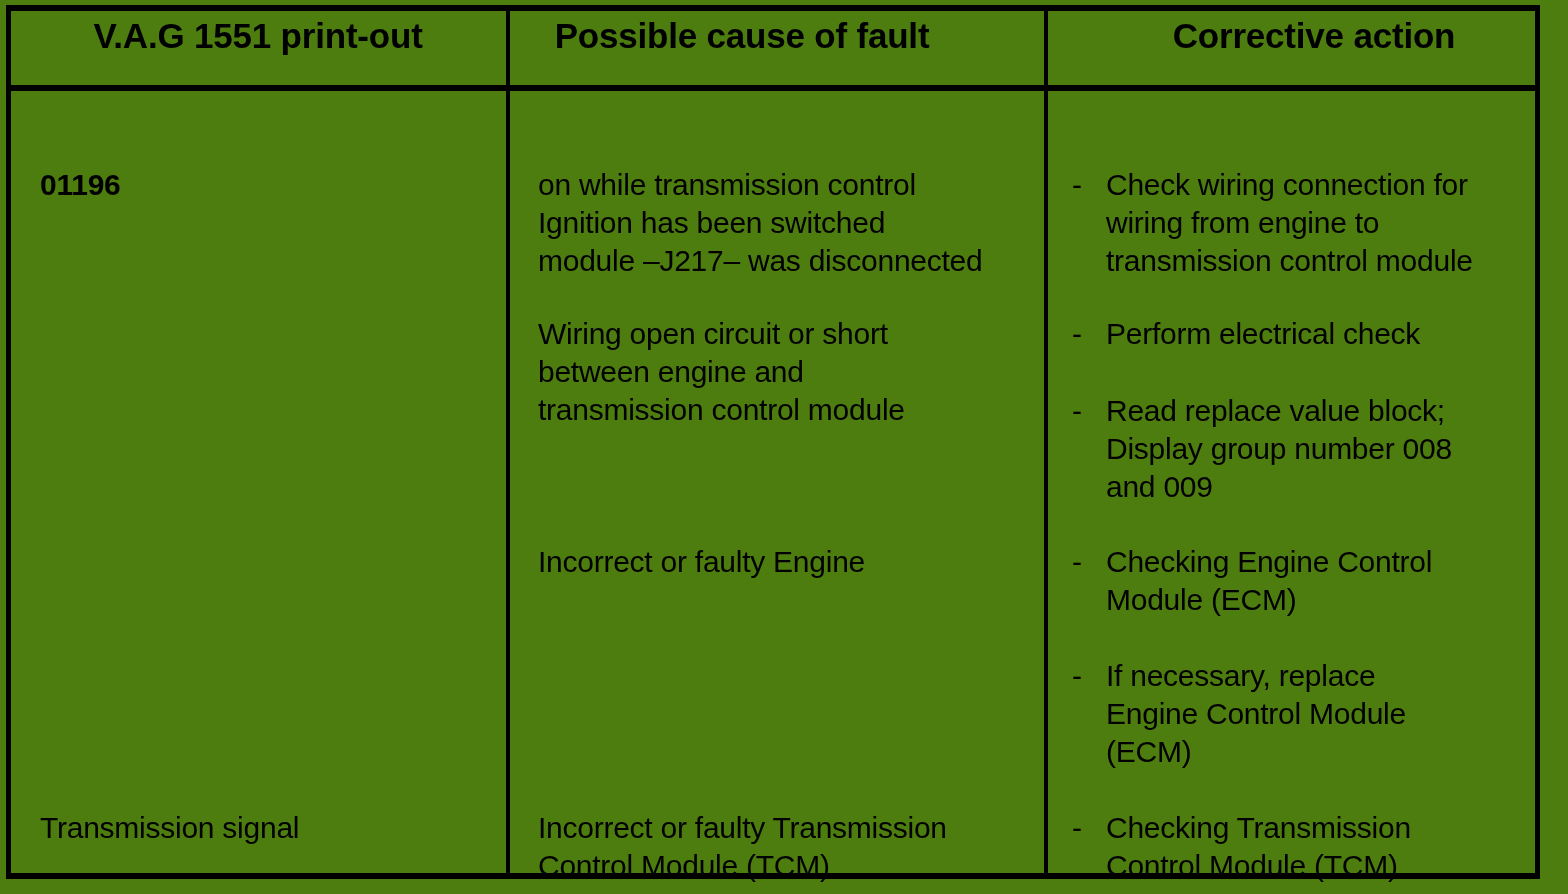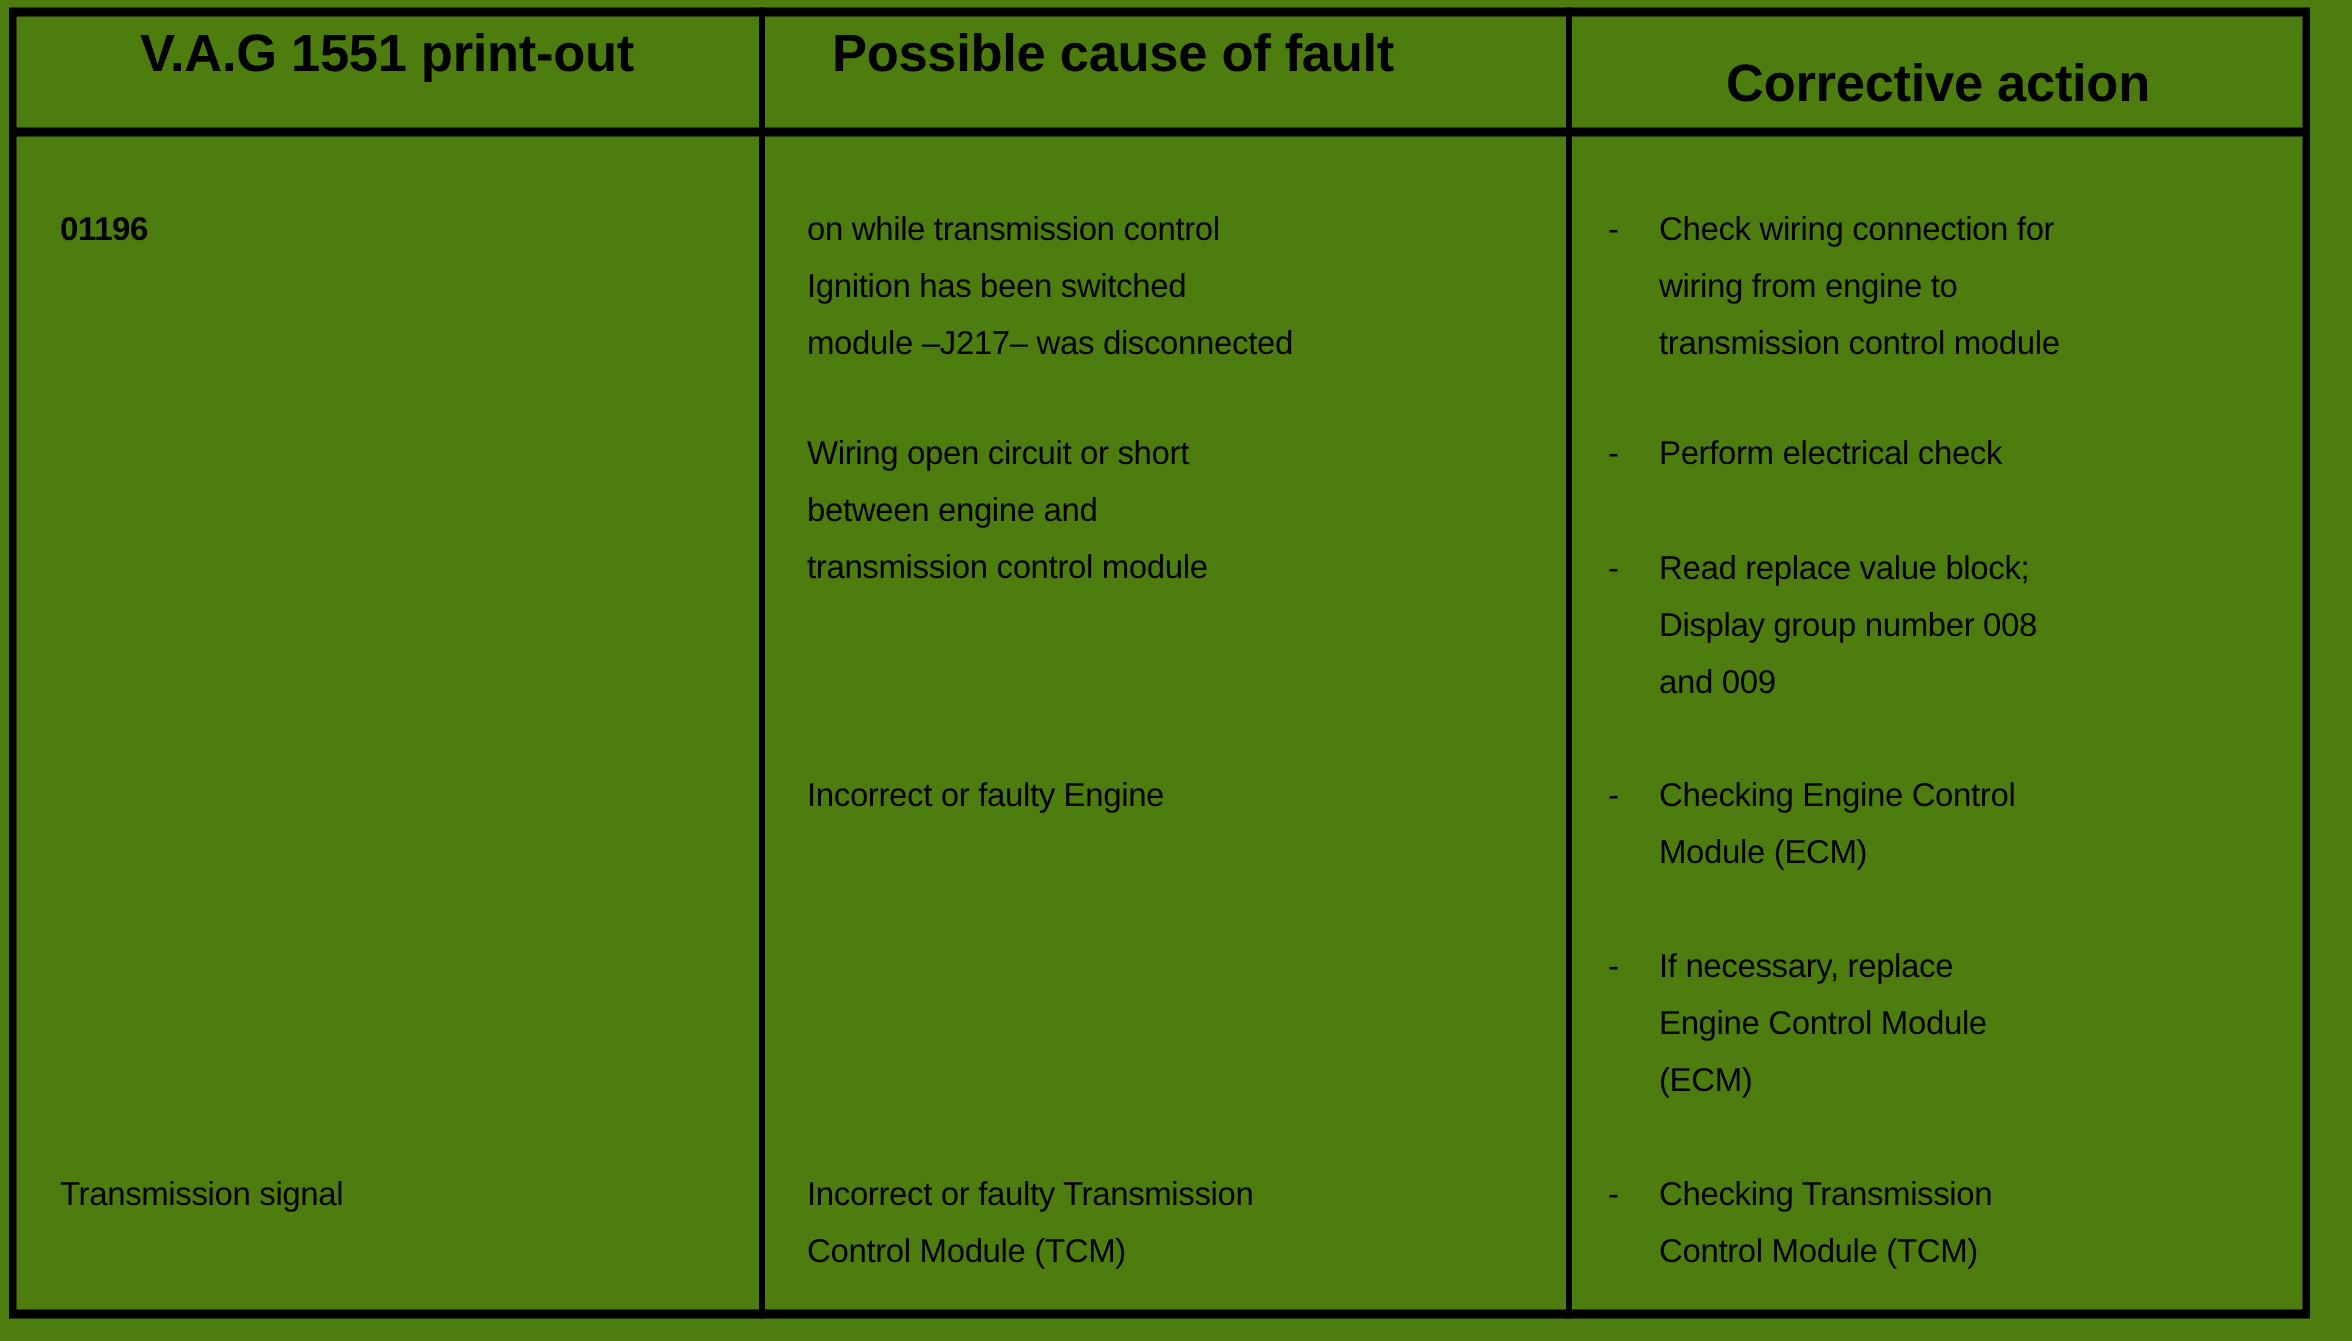--- a/index.html
+++ b/index.html
@@ -66,29 +66,30 @@
     display: flex;
     align-items: flex-start;
     justify-content: center;
     font-size: 35px;
     font-weight: bold;
     letter-spacing: -0.2px;
     white-space: nowrap;
   }
   .header-cell.h1 { left: 10px;   width: 496px; }
   .header-cell.h2 { left: 510px;  width: 464px; }
-  .header-cell.h3 { left: 1048px; width: 488px; margin-top: 20px; }
+  .header-cell.h3 { left: 1070px; width: 488px; }
 
   
   .block {
     position: absolute;
-    font-size: 22px;
+    font-size: 30px;
     line-height: 38px;
     letter-spacing: -0.25px;
     white-space: nowrap;
+    margin-top: 32px;
   }
   .block.bold { font-weight: bold; }
 
   
   .col1 { left: 40px;   width: 460px; }
   .col2 { left: 538px;  width: 500px; }
   .col3 { left: 1072px; width: 460px; }
 
   
   .bullet {

